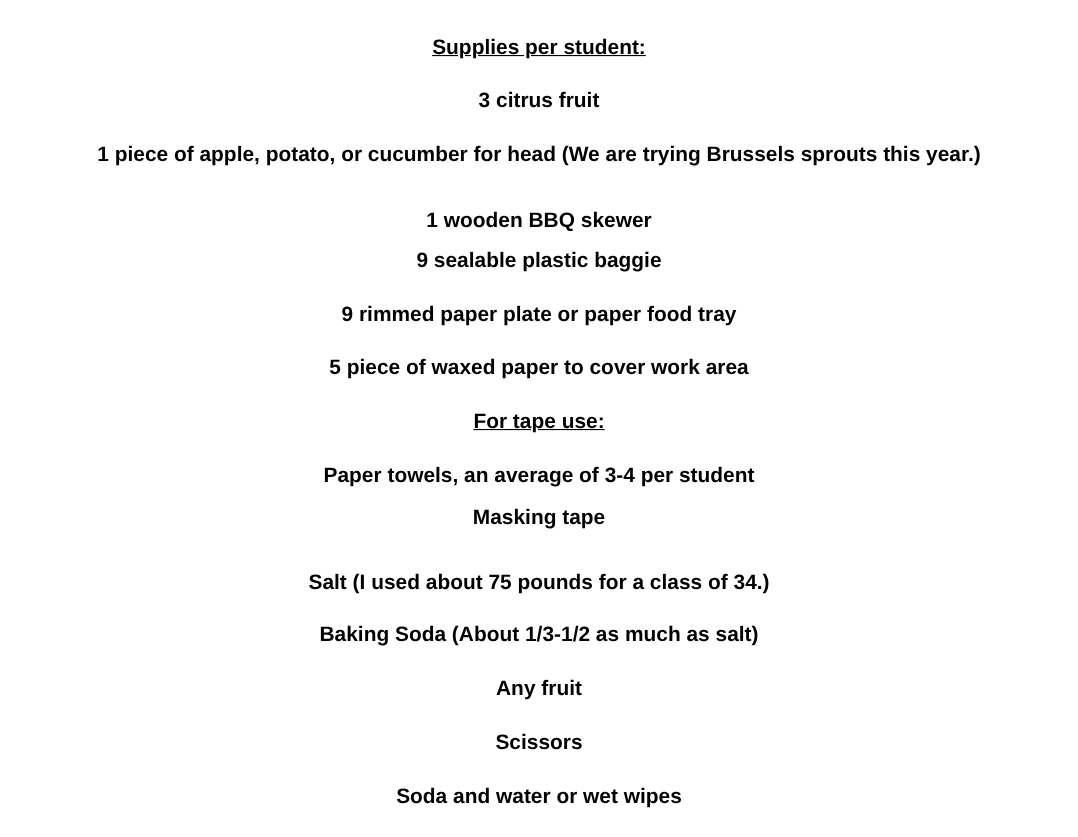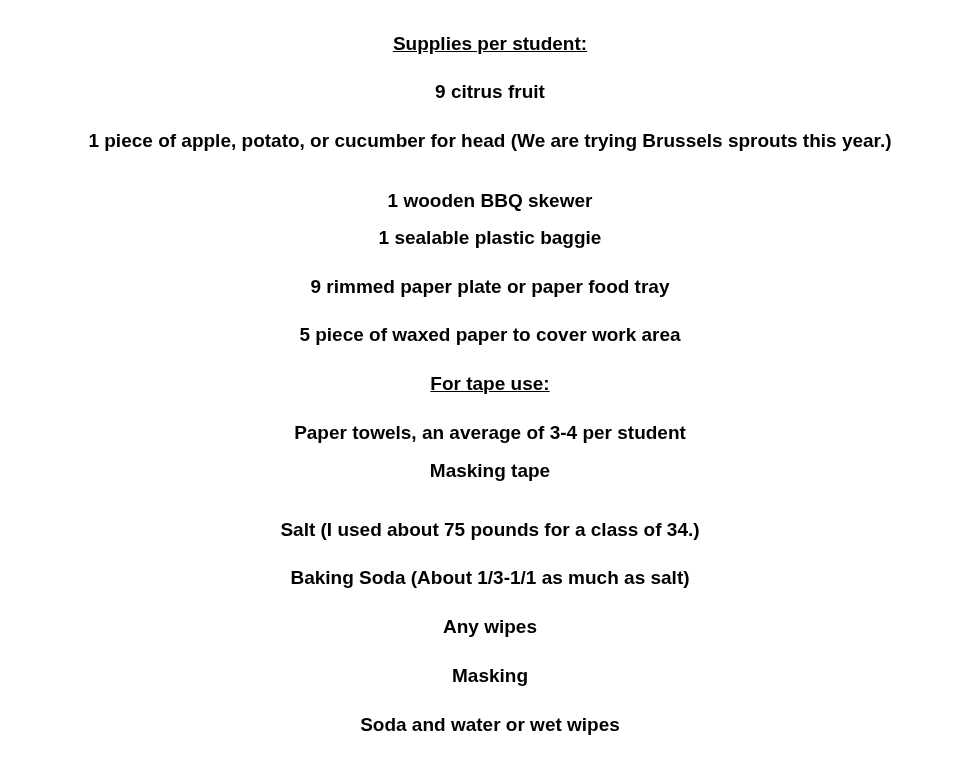--- a/index.html
+++ b/index.html
@@ -7,28 +7,28 @@
          font-family:"Liberation Sans", "DejaVu Sans", sans-serif; color:#000; }
   .line { position:absolute; left:0; width:980px; text-align:center;
           font-size:19px; font-weight:bold; line-height:24px; white-space:nowrap; }
   .heading { text-decoration:underline; }
 </style>
 </head>
 <body>
 
 <div>
   <div class="line heading" style="top:32px">Supplies per student:</div>
-  <div class="line" style="top:80px">9 citrus fruit</div>
+  <div class="line" style="top:80px">3 citrus fruit</div>
   <div class="line" style="top:129px">1 piece of apple, potato, or cucumber for head (We are trying Brussels sprouts this year.)</div>
   <div class="line" style="top:189px">1 wooden BBQ skewer</div>
-  <div class="line" style="top:226px">1 sealable plastic baggie</div>
+  <div class="line" style="top:226px">9 sealable plastic baggie</div>
   <div class="line" style="top:275px">9 rimmed paper plate or paper food tray</div>
   <div class="line" style="top:323px">5 piece of waxed paper to cover work area</div>
 
   <div class="line heading" style="top:372px">For tape use:</div>
   <div class="line" style="top:421px">Paper towels, an average of 3-4 per student</div>
   <div class="line" style="top:459px">Masking tape</div>
   <div class="line" style="top:518px">Salt (I used about 75 pounds for a class of 34.)</div>
-  <div class="line" style="top:566px">Baking Soda (About 1/3-1/1 as much as salt)</div>
-  <div class="line" style="top:615px">Any wipes</div>
-  <div class="line" style="top:664px">Masking</div>
+  <div class="line" style="top:566px">Baking Soda (About 1/3-1/2 as much as salt)</div>
+  <div class="line" style="top:615px">Any fruit</div>
+  <div class="line" style="top:664px">Scissors</div>
   <div class="line" style="top:713px">Soda and water or wet wipes</div>
 </div>
 
 </body></html>

